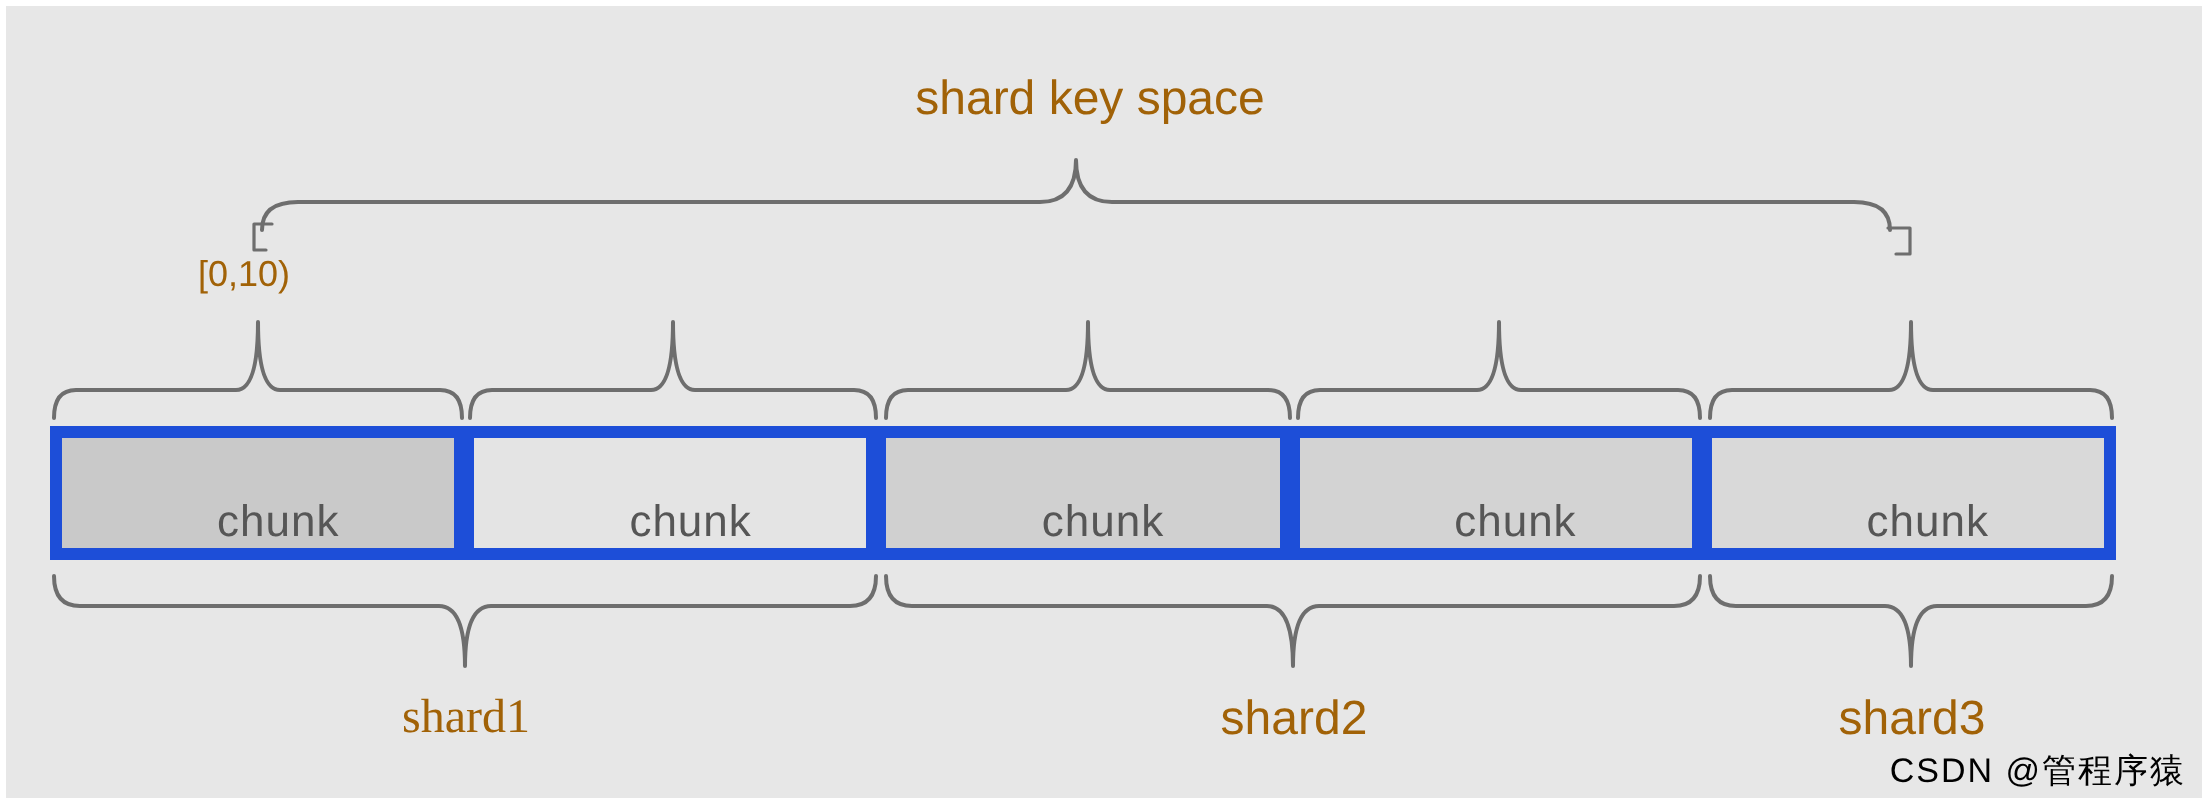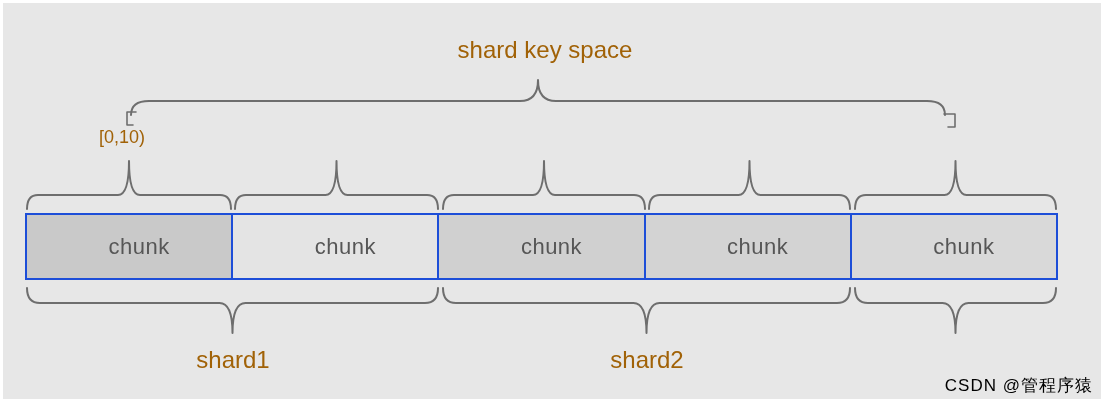--- a/index.html
+++ b/index.html
@@ -24,23 +24,23 @@
   #title{top:33px;font-size:24px;}
   .range-label{top:124px;font-size:18px;}
   .shard-label{top:343px;font-size:24px;}
   #chunk-row{
     position:absolute;left:22px;top:210px;
     width:1033px;height:67px;
     display:flex;
   }
   .chunk-box{
     flex:1 1 0;
-    border:2px solid #1d4ed8;
+    border:6px solid #1d4ed8;
     margin-left:-2px;
-    display:flex;align-items:center;justify-content:center;
+    display:flex;align-items:flex-end;justify-content:center;
     font-size:22px;color:#565656;
     letter-spacing:0.5px;
     padding-left:20px;
   }
   .chunk-box:first-child{margin-left:0;}
   #brace-layer{position:absolute;left:0;top:0;width:1098px;height:396px;}
   #brace-layer path{fill:none;stroke:#6e6e6e;stroke-width:2;stroke-linecap:round;stroke-linejoin:round;}
   #brace-layer path.hook{stroke-width:1.6;}
   #watermark{
     position:absolute;right:8px;top:371px;
@@ -87,18 +87,19 @@
         <span>chunk</span>
       </div>
       <div class="chunk-box" style="background-color: rgb(211, 211, 211);">
         <span>chunk</span>
       </div>
       <div class="chunk-box" style="background-color: rgb(217, 217, 217);">
         <span>chunk</span>
       </div>
     </div>
 
-    <div class="label shard-label" style="left:230px;">shard1</div>
+    <div class="label shard-label" style="left:230px;font-family:Liberation Serif, serif;">shard1</div>
     <div class="label shard-label" style="left:644px;">shard2</div>
+    <div class="label shard-label" style="left:953px;">shard3</div>
 
     <div id="watermark">CSDN @管程序猿</div>
   </div>
 </div>
 
 </body></html>

